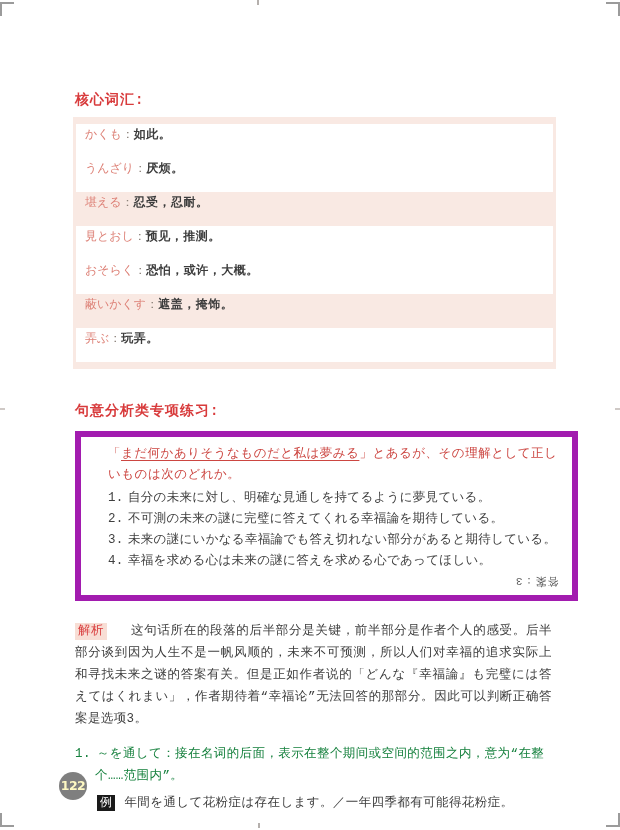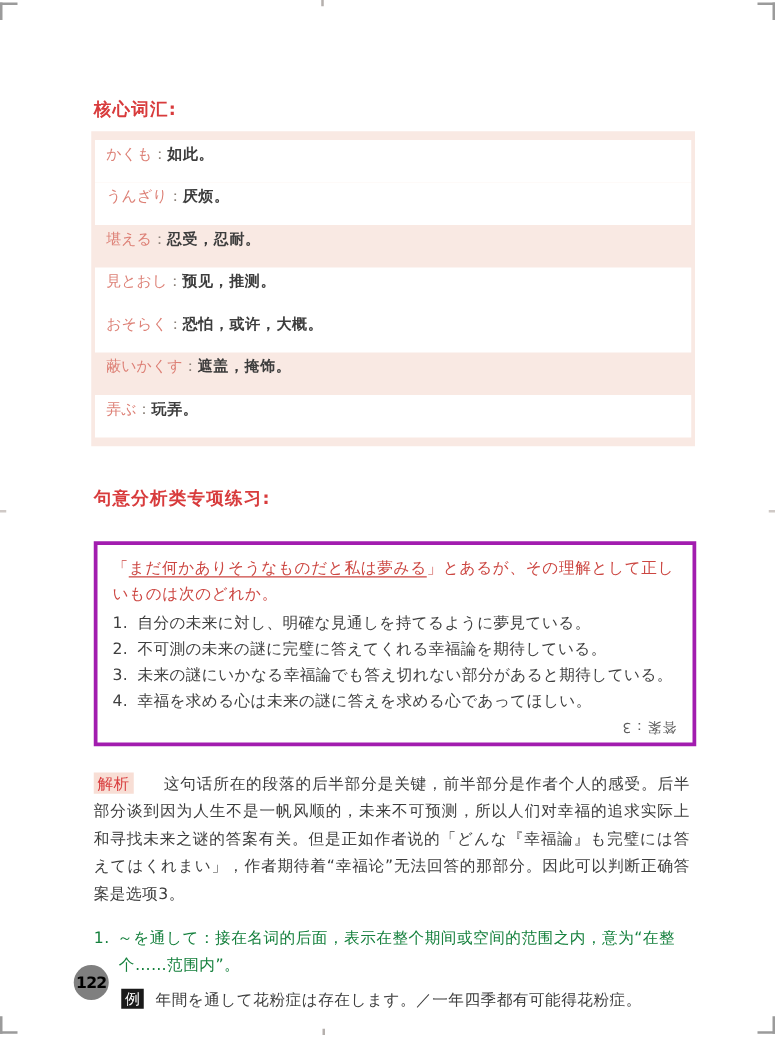--- a/index.html
+++ b/index.html
@@ -13,21 +13,21 @@
   .crop-tl{top:2px;left:0;width:12px;height:12px;border-top:2px solid #9b9b9b;border-left:2px solid #9b9b9b;}
   .crop-tr{top:2px;right:0;width:12px;height:12px;border-top:2px solid #9b9b9b;border-right:2px solid #9b9b9b;}
   .crop-bl{bottom:3px;left:0;width:12px;height:12px;border-bottom:2px solid #9b9b9b;border-left:2px solid #9b9b9b;}
   .crop-br{bottom:3px;right:0;width:12px;height:12px;border-bottom:2px solid #9b9b9b;border-right:2px solid #9b9b9b;}
   .crop-tc{top:0;left:257px;width:2px;height:5px;background:#b5b0ad;}
   .crop-bc{bottom:2px;left:258px;width:2px;height:5px;background:#b5b0ad;}
   .crop-lc{top:408px;left:0;width:5px;height:2px;background:#cfc9c6;}
   .crop-rc{top:408px;right:0;width:5px;height:2px;background:#cfc9c6;}
 
   
-  .content{position:absolute;left:75px;top:80px;width:477px;}
+  .content{position:absolute;left:75px;top:92px;width:477px;font-family:Liberation Mono, monospace;}
 
   .sec-heading{
     color:#d83b3c;font-weight:bold;font-size:14px;line-height:16px;
     letter-spacing:1px;margin:0 0 0 0;
   }
 
   
   .vocab-panel{
     background:#f9e9e3;margin:9px 0 0 -2px;padding:7px 3px;width:477px;
   }
@@ -36,21 +36,21 @@
     white-space:nowrap;overflow:hidden;
   }
   .vocab-row.alt-white{background:#ffffff;}
   .vocab-word{color:#dd8076;}
   .vocab-sep{color:#8a8078;}
   .vocab-meaning{color:#3d3d3d;font-weight:bold;letter-spacing:.5px;}
 
   
   .exercise-heading{margin-top:34px;}
   .question-box{
-    border:3px solid #a21caf;margin-top:26px;padding:7px 11px 4px 12px;width:453px;
+    border:6px solid #a21caf;margin-top:12px;padding:7px 11px 4px 27px;width:453px;
   }
   .q-text{
     color:#cc4641;font-size:12.5px;line-height:21px;margin:0;letter-spacing:.5px;
   }
   .q-underline{text-decoration:underline;text-underline-offset:3px;}
   .q-options{margin:2px 0 0 0;padding:0;list-style:none;}
   .q-option{
     font-size:12.5px;line-height:21px;color:#3f3f3f;
     display:flex;letter-spacing:.3px;
   }
@@ -83,21 +83,21 @@
     color:#3d3d3d;display:flex;align-items:flex-start;letter-spacing:.4px;
   }
   .example-badge{
     display:inline-block;background:#1a1a1a;color:#ffffff;
     padding:0 3px;margin-right:9px;line-height:16px;font-size:12px;flex:0 0 auto;
   }
 
   
   .page-circle{
     position:absolute;left:59px;top:772px;width:28px;height:28px;
-    border-radius:50%;background:#7f7f7f;color:#000000;
+    border-radius:50%;background:#7f7f7f;color:#fef9c3;
     font-size:12.5px;font-weight:bold;text-align:center;line-height:28px;
     letter-spacing:-.5px;
   }
 </style>
 </head>
 <body>
 
 <div class="crop crop-tl"></div>
 <div class="crop crop-tr"></div>
 <div class="crop crop-bl"></div>

